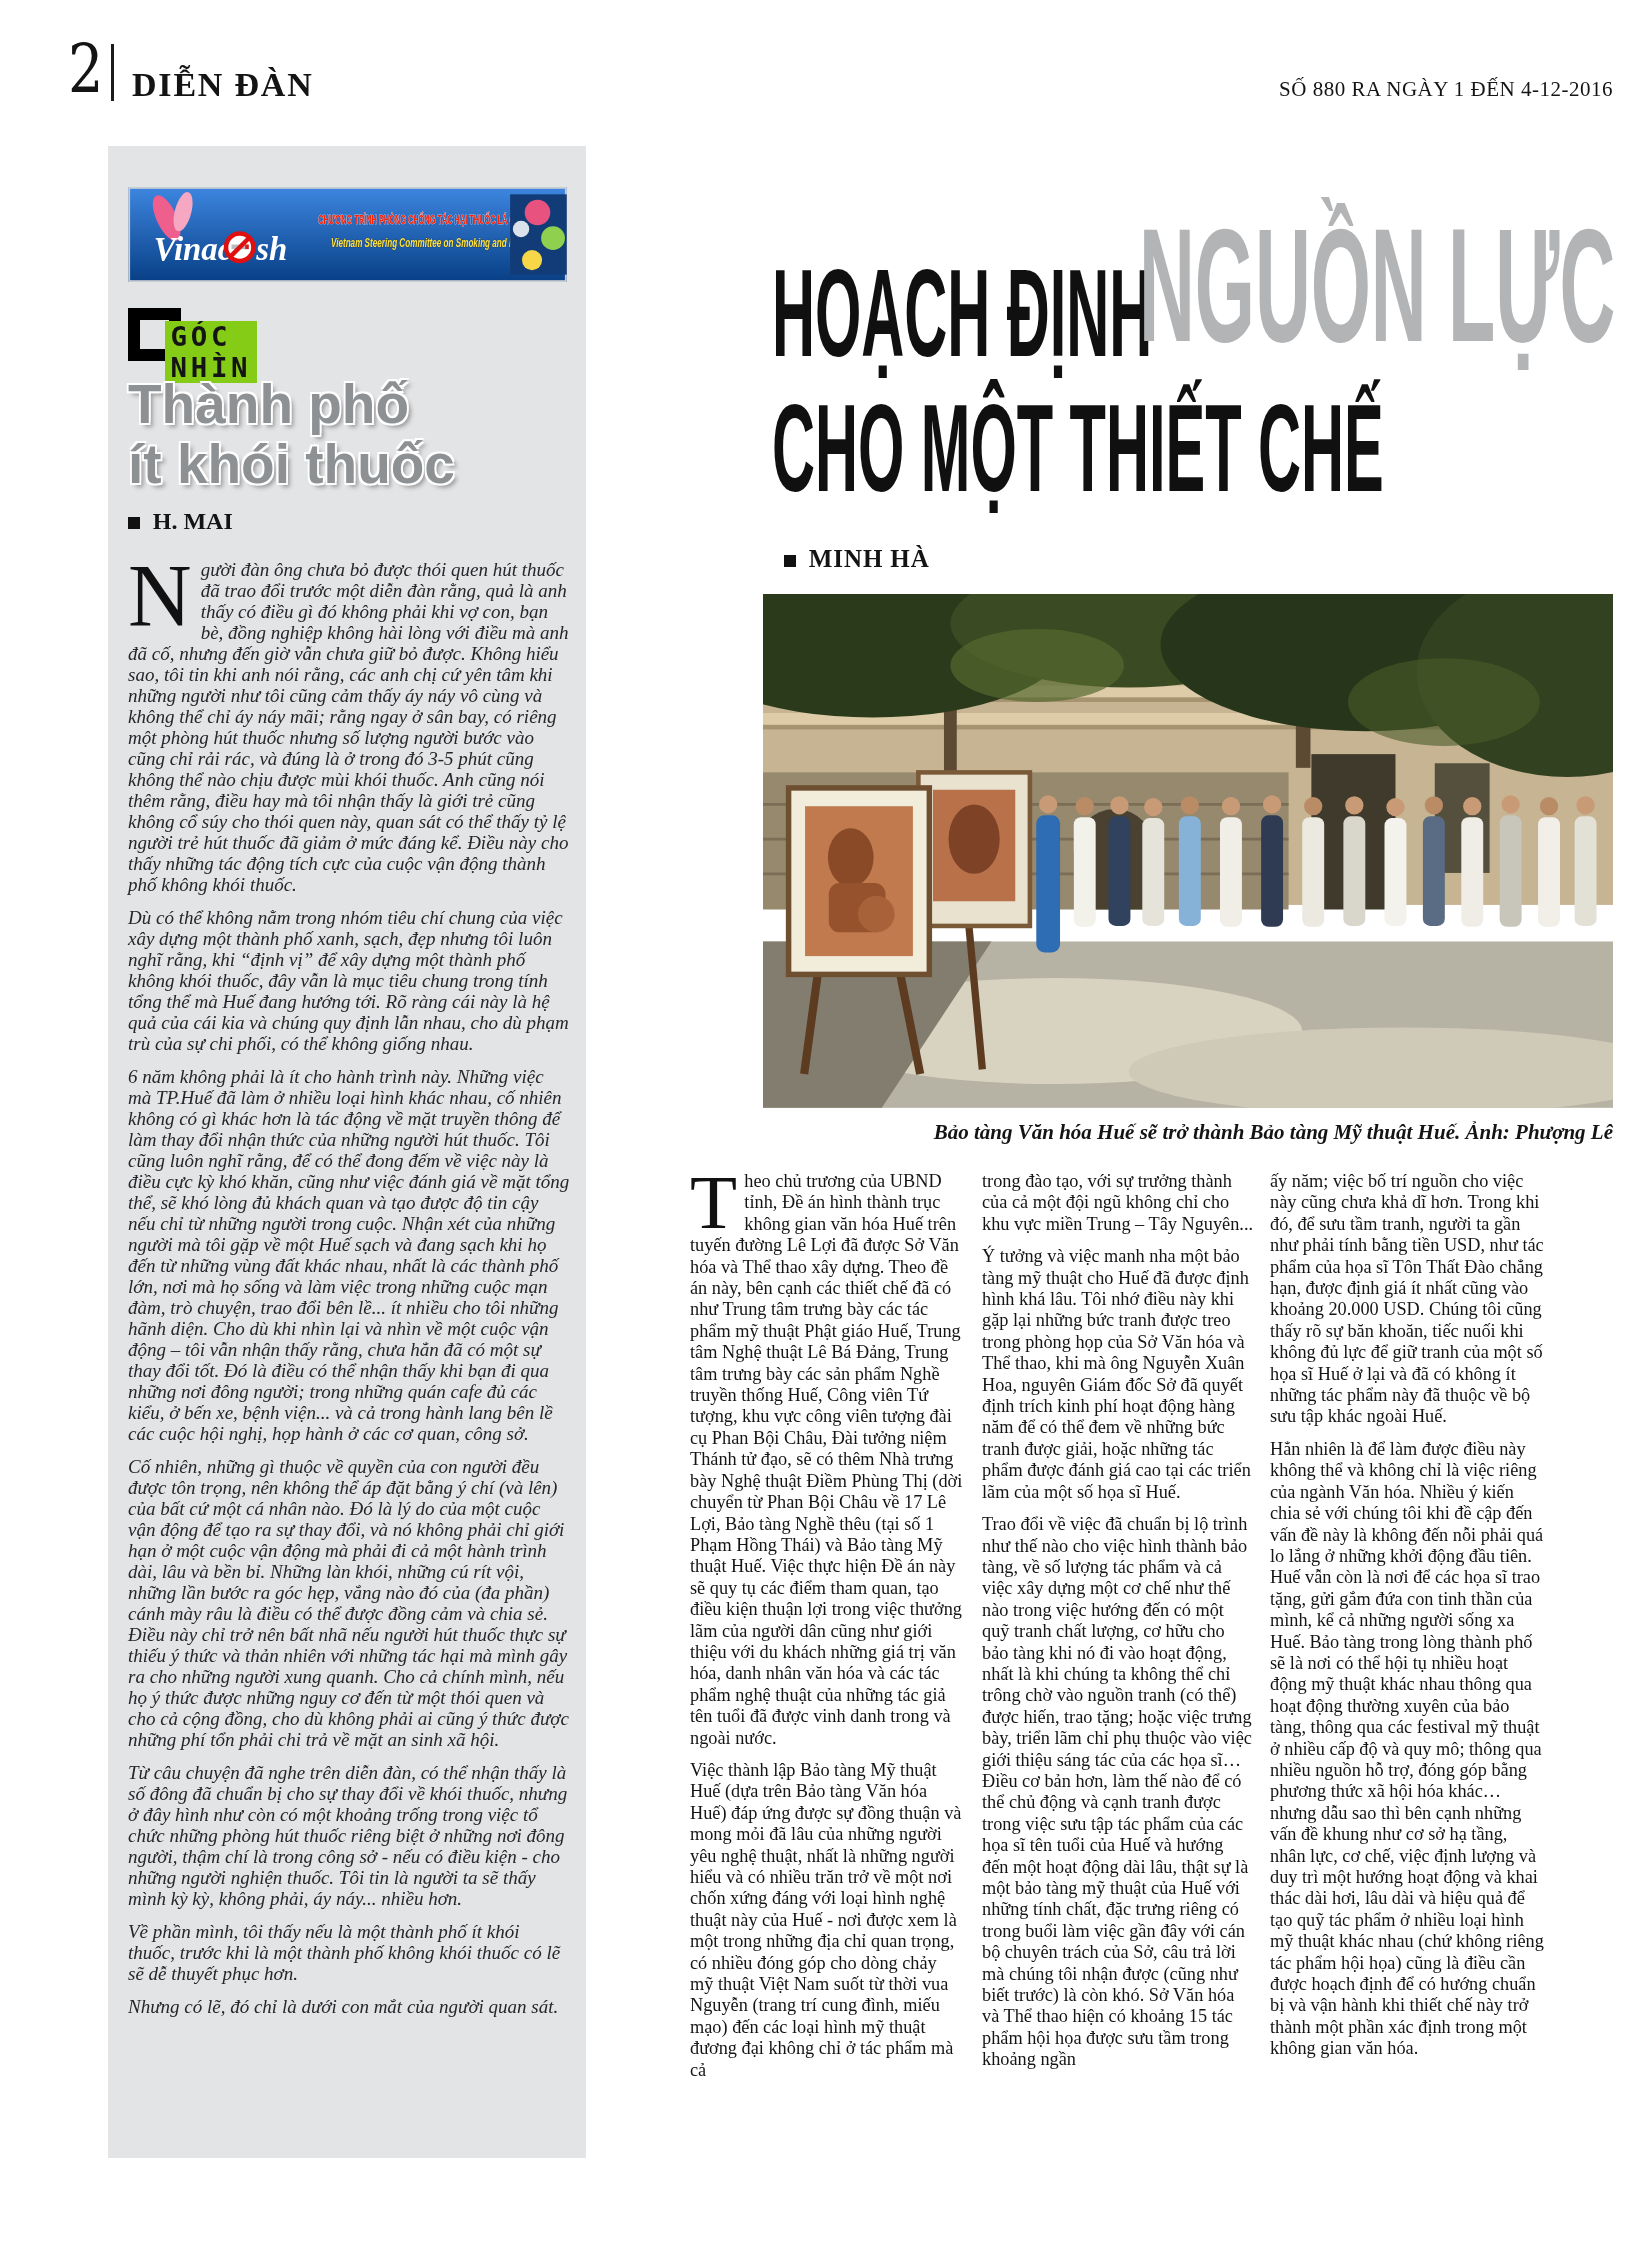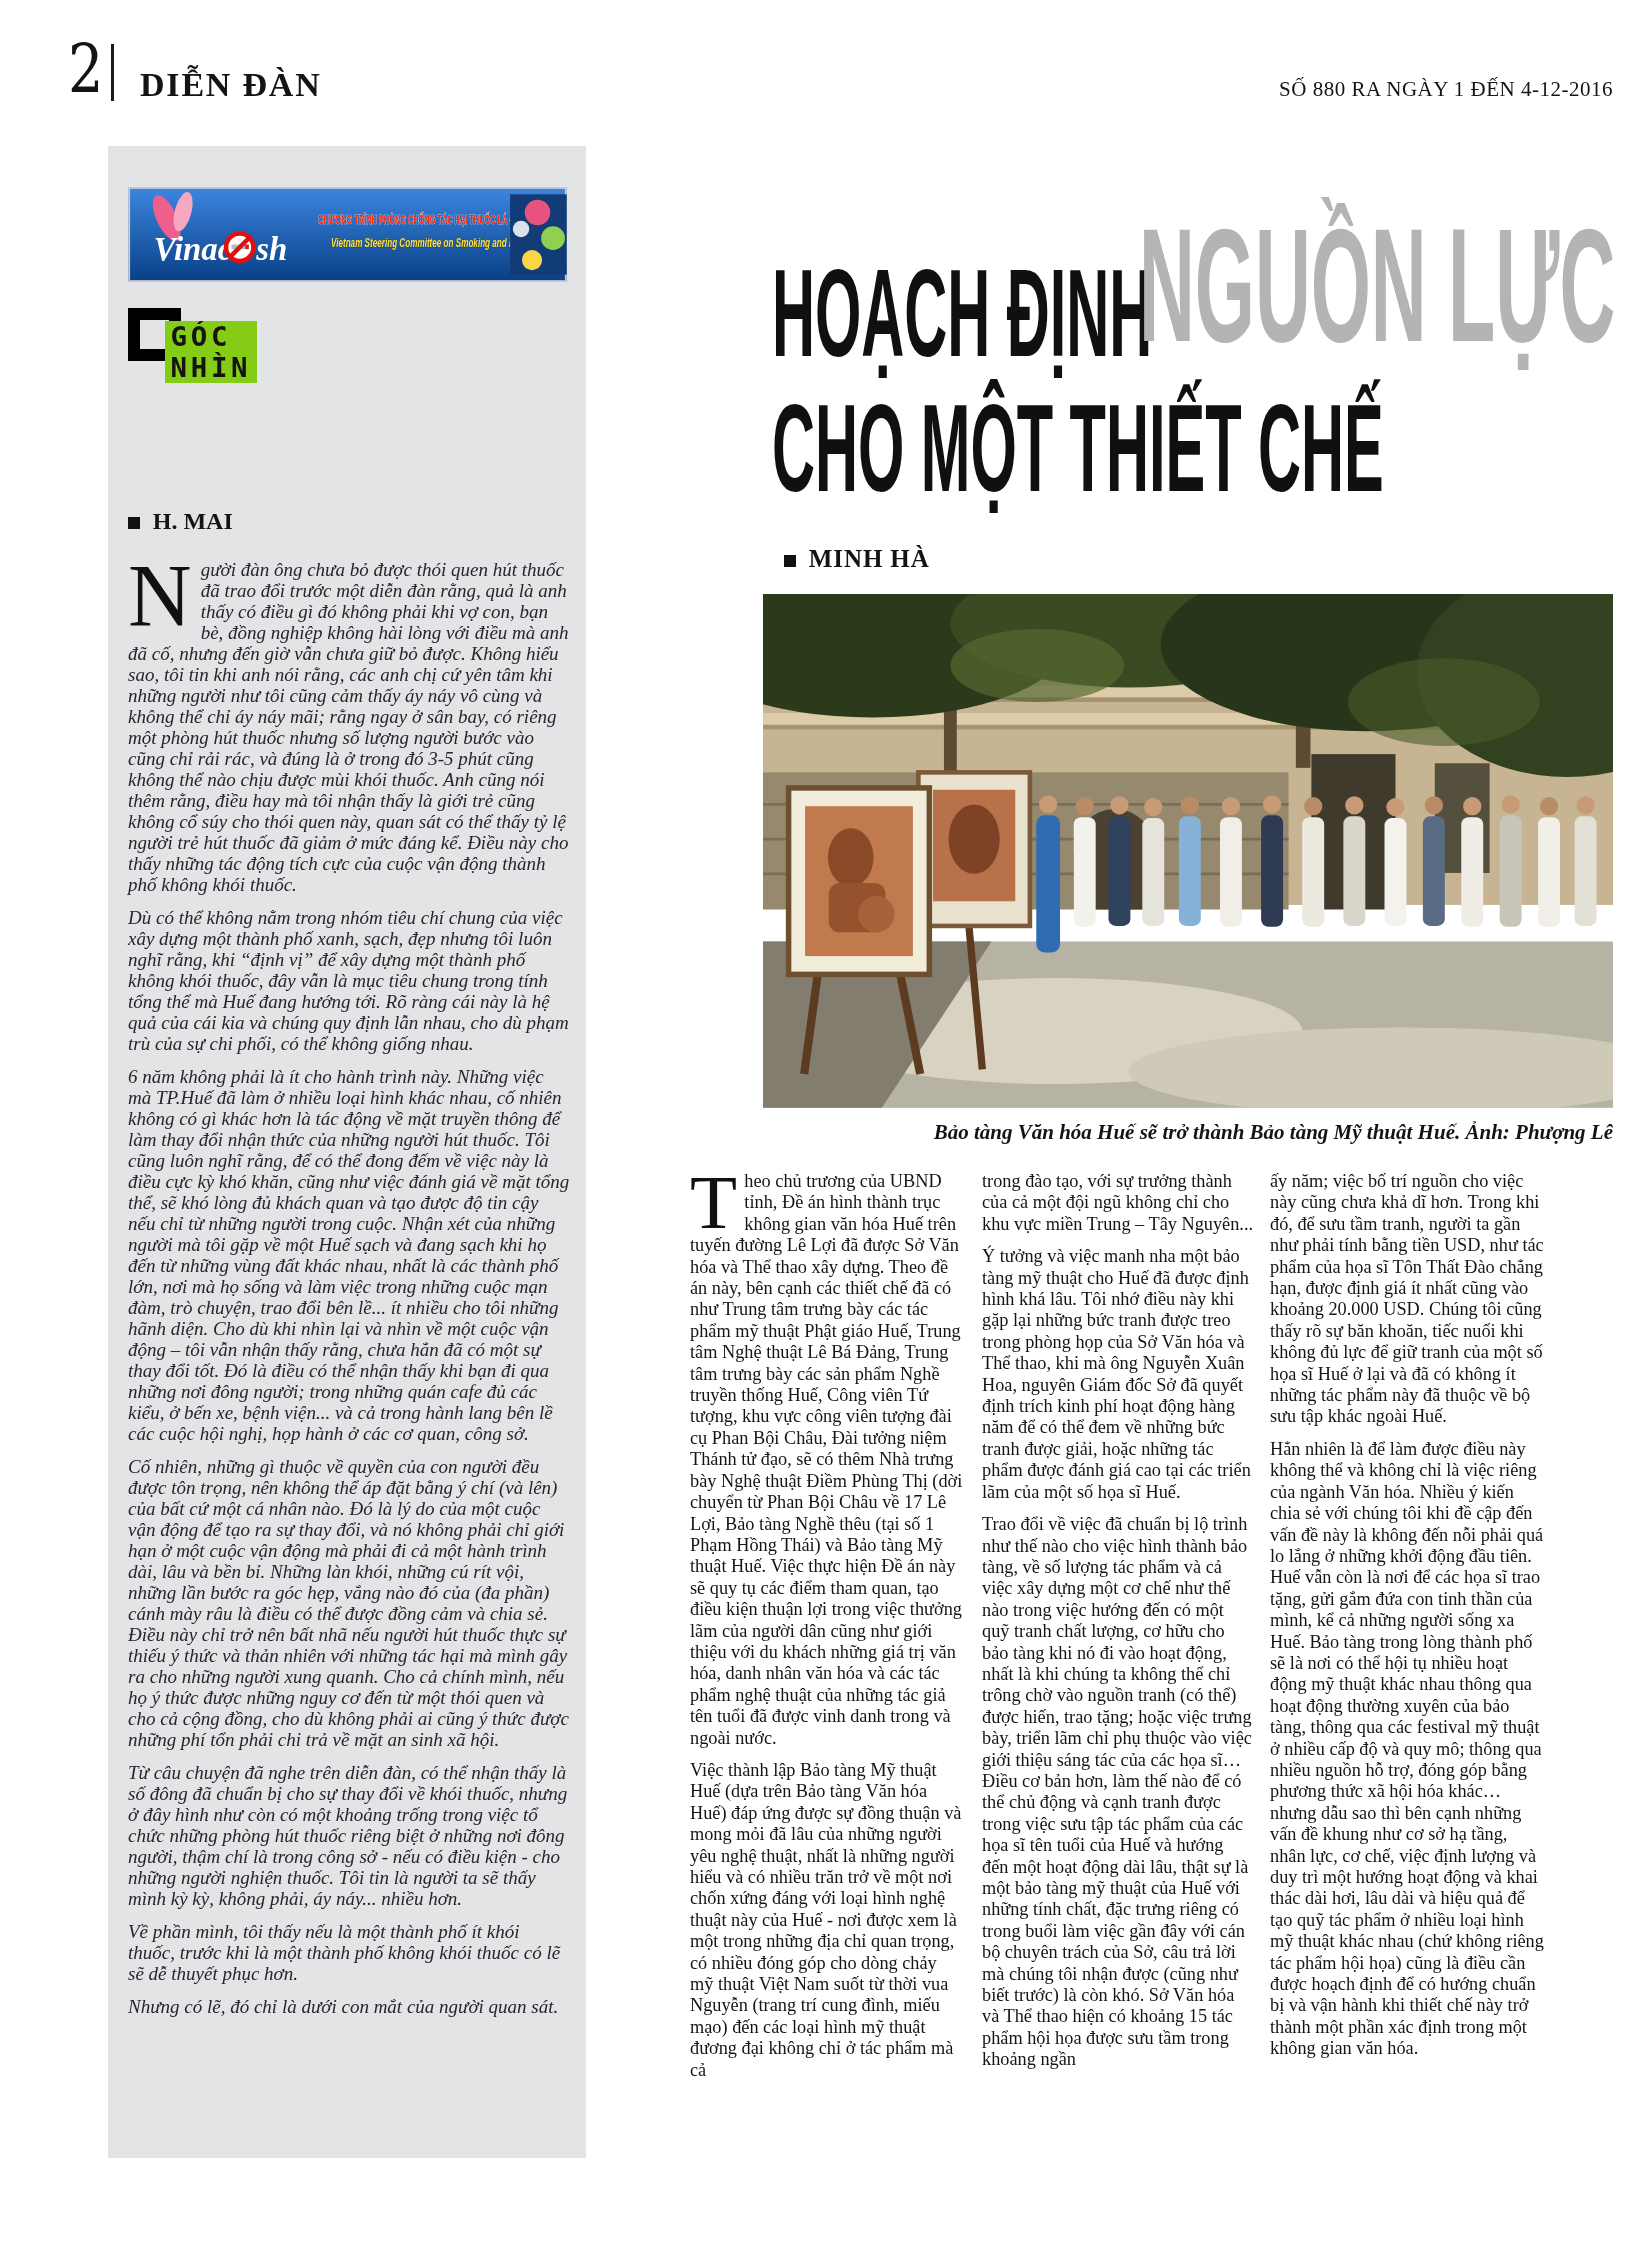--- a/index.html
+++ b/index.html
@@ -3,21 +3,21 @@
 <meta charset="utf-8">
 <style>
   html,body{margin:0;padding:0;background:#ffffff;}
   .page{position:relative;width:1647px;height:2267px;background:#ffffff;overflow:hidden;
         font-family:"Liberation Serif",serif;color:#141414;}
 
   
   .page-num{position:absolute;left:68px;top:37px;font-family:"DejaVu Serif",serif;
             font-size:68px;line-height:64px;transform:scaleX(.82);transform-origin:left top;}
   .head-bar{position:absolute;left:111px;top:44px;width:2.7px;height:57px;background:#1b1b1b;}
-  .section-name{position:absolute;left:140px;top:66px;font-size:34px;font-weight:bold;
+  .section-name{position:absolute;left:132px;top:66px;font-size:34px;font-weight:bold;
                 letter-spacing:1.8px;line-height:37px;}
   .issue{position:absolute;right:34px;top:77px;font-size:21px;letter-spacing:0.5px;}
 
   
   .panel{position:absolute;left:108px;top:146px;width:478px;height:2012px;background:#e3e4e6;}
   .banner{position:absolute;left:20px;top:41px;width:439px;height:95px;}
   .kicker{position:absolute;left:20px;top:162px;height:55px;}
   .kicker-box{position:absolute;left:0;top:0;width:29px;height:29px;border:12px solid #000;}
   .kicker-label{position:absolute;left:37px;top:12.8px;font-family:"DejaVu Sans Mono",monospace;
                 font-weight:bold;font-size:27.4px;letter-spacing:3.7px;background:#84cc16;padding:0 5.5px;}
@@ -93,20 +93,24 @@
           <circle cx="430" cy="46" r="9" fill="#ffffff" opacity=".85"></circle>
         </g>
       </svg>
     </div>
 
     <div class="kicker">
       <span class="kicker-box"></span>
       <span class="kicker-label">GÓC NHÌN</span>
     </div>
 
+    <div class="panel-title">
+      <div>Thành phố</div>
+      <div>ít khói thuốc</div>
+    </div>
 
     <div class="panel-byline">
       <span class="sq"></span><span>H. MAI</span>
     </div>
 
     <div class="panel-body">
       <p><span class="dropcap-n">N</span><span>gười đàn ông chưa bỏ được thói quen hút thuốc đã trao đổi trước một diễn đàn rằng, quả là anh thấy có điều gì đó không phải khi vợ con, bạn bè, đồng nghiệp không hài lòng với điều mà anh đã cố, nhưng đến giờ vẫn chưa giữ bỏ được. Không hiểu sao, tôi tin khi anh nói rằng, các anh chị cứ yên tâm khi những người như tôi cũng cảm thấy áy náy vô cùng và không thể chỉ áy náy mãi; rằng ngay ở sân bay, có riêng một phòng hút thuốc nhưng số lượng người bước vào cũng chỉ rải rác, và đúng là ở trong đó 3-5 phút cũng không thể nào chịu được mùi khói thuốc. Anh cũng nói thêm rằng, điều hay mà tôi nhận thấy là giới trẻ cũng không cổ súy cho thói quen này, quan sát có thể thấy tỷ lệ người trẻ hút thuốc đã giảm ở mức đáng kể. Điều này cho thấy những tác động tích cực của cuộc vận động thành phố không khói thuốc.</span></p>
       <p>Dù có thể không nằm trong nhóm tiêu chí chung của việc xây dựng một thành phố xanh, sạch, đẹp nhưng tôi luôn nghĩ rằng, khi “định vị” để xây dựng một thành phố không khói thuốc, đây vẫn là mục tiêu chung trong tính tổng thể mà Huế đang hướng tới. Rõ ràng cái này là hệ quả của cái kia và chúng quy định lẫn nhau, cho dù phạm trù của sự chi phối, có thể không giống nhau.</p>
       <p>6 năm không phải là ít cho hành trình này. Những việc mà TP.Huế đã làm ở nhiều loại hình khác nhau, cố nhiên không có gì khác hơn là tác động về mặt truyền thông để làm thay đổi nhận thức của những người hút thuốc. Tôi cũng luôn nghĩ rằng, để có thể đong đếm về việc này là điều cực kỳ khó khăn, cũng như việc đánh giá về mặt tổng thể, sẽ khó lòng đủ khách quan và tạo được độ tin cậy nếu chỉ từ những người trong cuộc. Nhận xét của những người mà tôi gặp về một Huế sạch và đang sạch khi họ đến từ những vùng đất khác nhau, nhất là các thành phố lớn, nơi mà họ sống và làm việc trong những cuộc mạn đàm, trò chuyện, trao đổi bên lề... ít nhiều cho tôi những hãnh diện. Cho dù khi nhìn lại và nhìn về một cuộc vận động – tôi vẫn nhận thấy rằng, chưa hẳn đã có một sự thay đổi tốt. Đó là điều có thể nhận thấy khi bạn đi qua những nơi đông người; trong những quán cafe đủ các kiểu, ở bến xe, bệnh viện... và cả trong hành lang bên lề các cuộc hội nghị, họp hành ở các cơ quan, công sở.</p>
       <p>Cố nhiên, những gì thuộc về quyền của con người đều được tôn trọng, nên không thể áp đặt bằng ý chí (và lên) của bất cứ một cá nhân nào. Đó là lý do của một cuộc vận động để tạo ra sự thay đổi, và nó không phải chỉ giới hạn ở một cuộc vận động mà phải đi cả một hành trình dài, lâu và bền bỉ. Những làn khói, những cú rít vội, những lần bước ra góc hẹp, vắng nào đó của (đa phần) cánh mày râu là điều có thể được đồng cảm và chia sẻ. Điều này chỉ trở nên bất nhã nếu người hút thuốc thực sự thiếu ý thức và thản nhiên với những tác hại mà mình gây ra cho những người xung quanh. Cho cả chính mình, nếu họ ý thức được những nguy cơ đến từ một thói quen và cho cả cộng đồng, cho dù không phải ai cũng ý thức được những phí tổn phải chi trả về mặt an sinh xã hội.</p>

